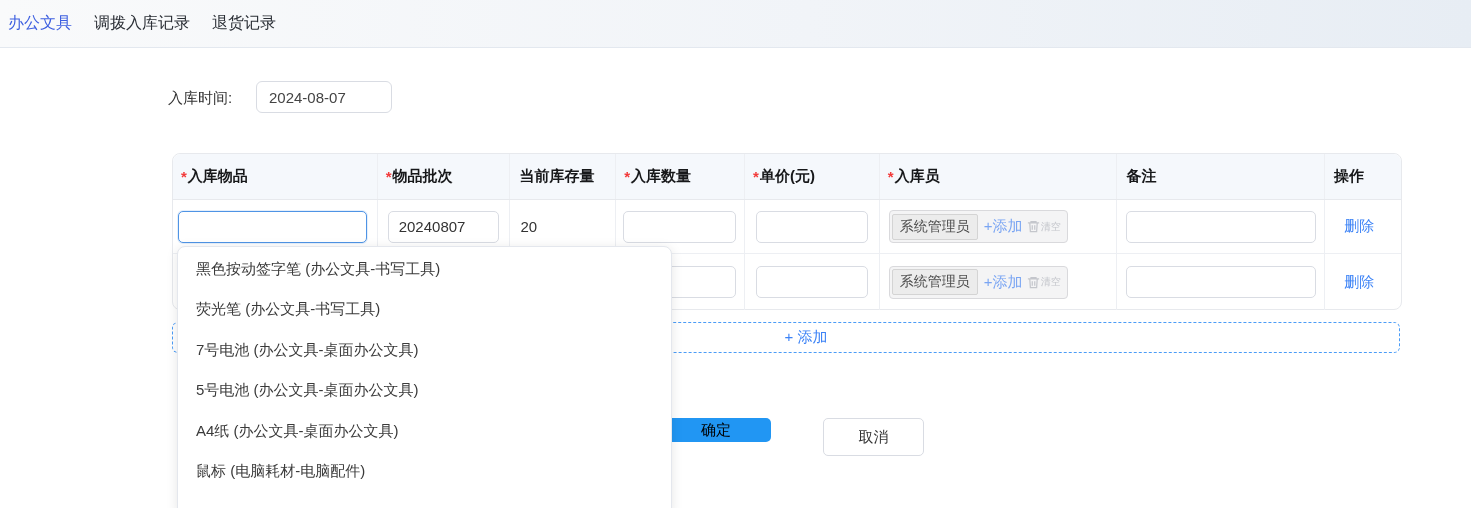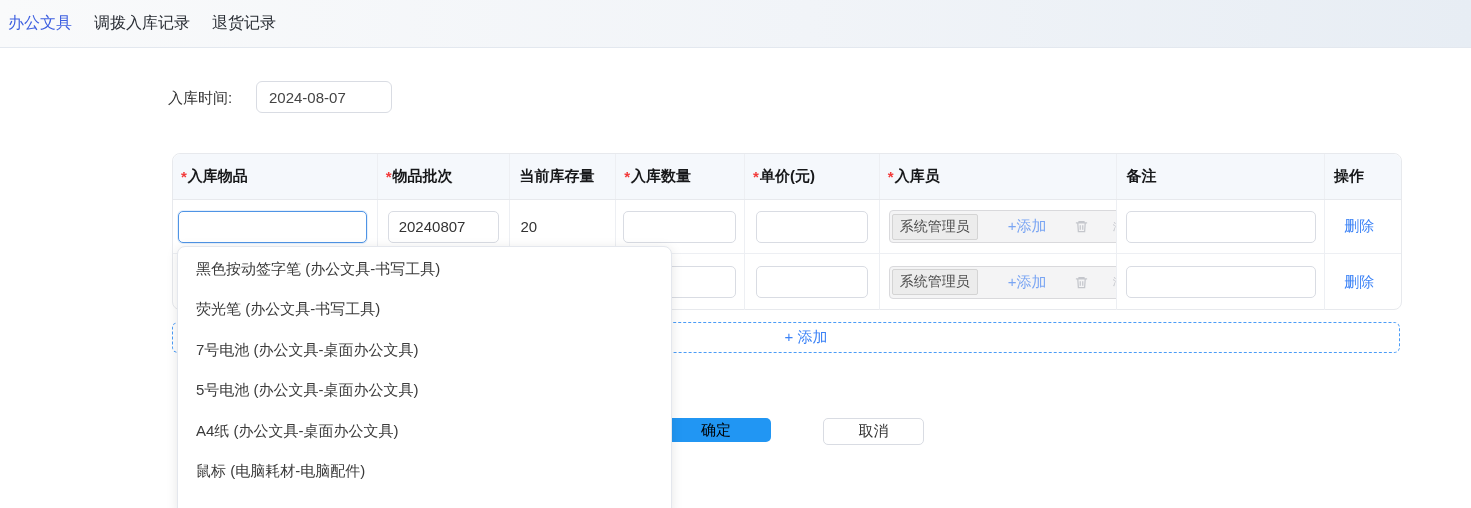--- a/index.html
+++ b/index.html
@@ -40,39 +40,39 @@
   .in-item { margin-left:5px; width:189px; }
   .in-item.focused { border:1.5px solid #4f94e5; box-shadow:0 0 0 1px rgba(79,148,229,.15); }
   .in-batch { margin-left:10px; width:111px; }
   .in-qty { margin-left:7px; width:113px; }
   .in-price { margin-left:11px; width:112px; }
   .in-remark { margin-left:9px; width:190px; }
   .stock-text { font-size:15px; color:#333; padding-left:10px; }
 
   
   .op-widget { margin-left:9px; height:33px; display:inline-flex; align-items:center;
-    border:1px solid #d9d9dc; border-radius:4px; background:#f4f4f5; padding:0 6px 0 2px;gap:24px; }
+    border:1px solid #d9d9dc; border-radius:4px; background:#f4f4f5; padding:0 6px 0 2px; }
   .op-tag { background:#ececec; border:1px solid #d4d4d4; border-radius:2px; color:#4d4d4d;
     font-size:14px; padding:3px 7px; white-space:nowrap; }
   .op-add { color:#7aa5f3; font-size:15px; margin-left:6px; cursor:pointer; white-space:nowrap; }
   .trash-icon { display:inline-flex; margin-left:3px; }
   .op-clear { color:#c4c6cc; font-size:10px; cursor:pointer; white-space:nowrap; }
   .del-link { color:#3b82f6; font-size:15px; padding-left:19px; cursor:pointer; text-decoration:none; }
 
   
   .add-row { position:absolute; left:172px; top:322px; width:1228px; height:31px;
     border:1px dashed #4a9cf7; border-radius:6px; display:flex; align-items:center;
     justify-content:center; cursor:pointer; background:#fff; }
   .add-row span { color:#3b82f6; font-size:15px;margin-left:40px; }
 
   
   .btn-confirm { position:absolute; left:661px; top:418px; width:110px; height:24px;
     background:#2196f3; color:#000000; border:none; border-radius:5px; font-size:15px;
     font-family:inherit; cursor:pointer; }
-  .btn-cancel { position:absolute; left:823px; top:418px; width:101px; height:27px;
+  .btn-cancel { position:absolute; left:823px; top:418px; width:101px; height:38px;
     background:#fff; color:#333; border:1px solid #d9dce3; border-radius:5px; font-size:15px;
     font-family:inherit; cursor:pointer; }
 
   
   .dropdown { position:absolute; left:177px; top:246px; width:495px; height:270px;
     background:#fff; border:1px solid #e4e7ed; border-radius:8px;
     box-shadow:0 2px 12px rgba(0,0,0,.10); z-index:10; padding-top:2px; }
   .dd-item { height:40.5px; display:flex; align-items:center; padding-left:18px;
     font-size:15px; color:#3a3a3a; cursor:pointer; white-space:nowrap; }
 </style>

